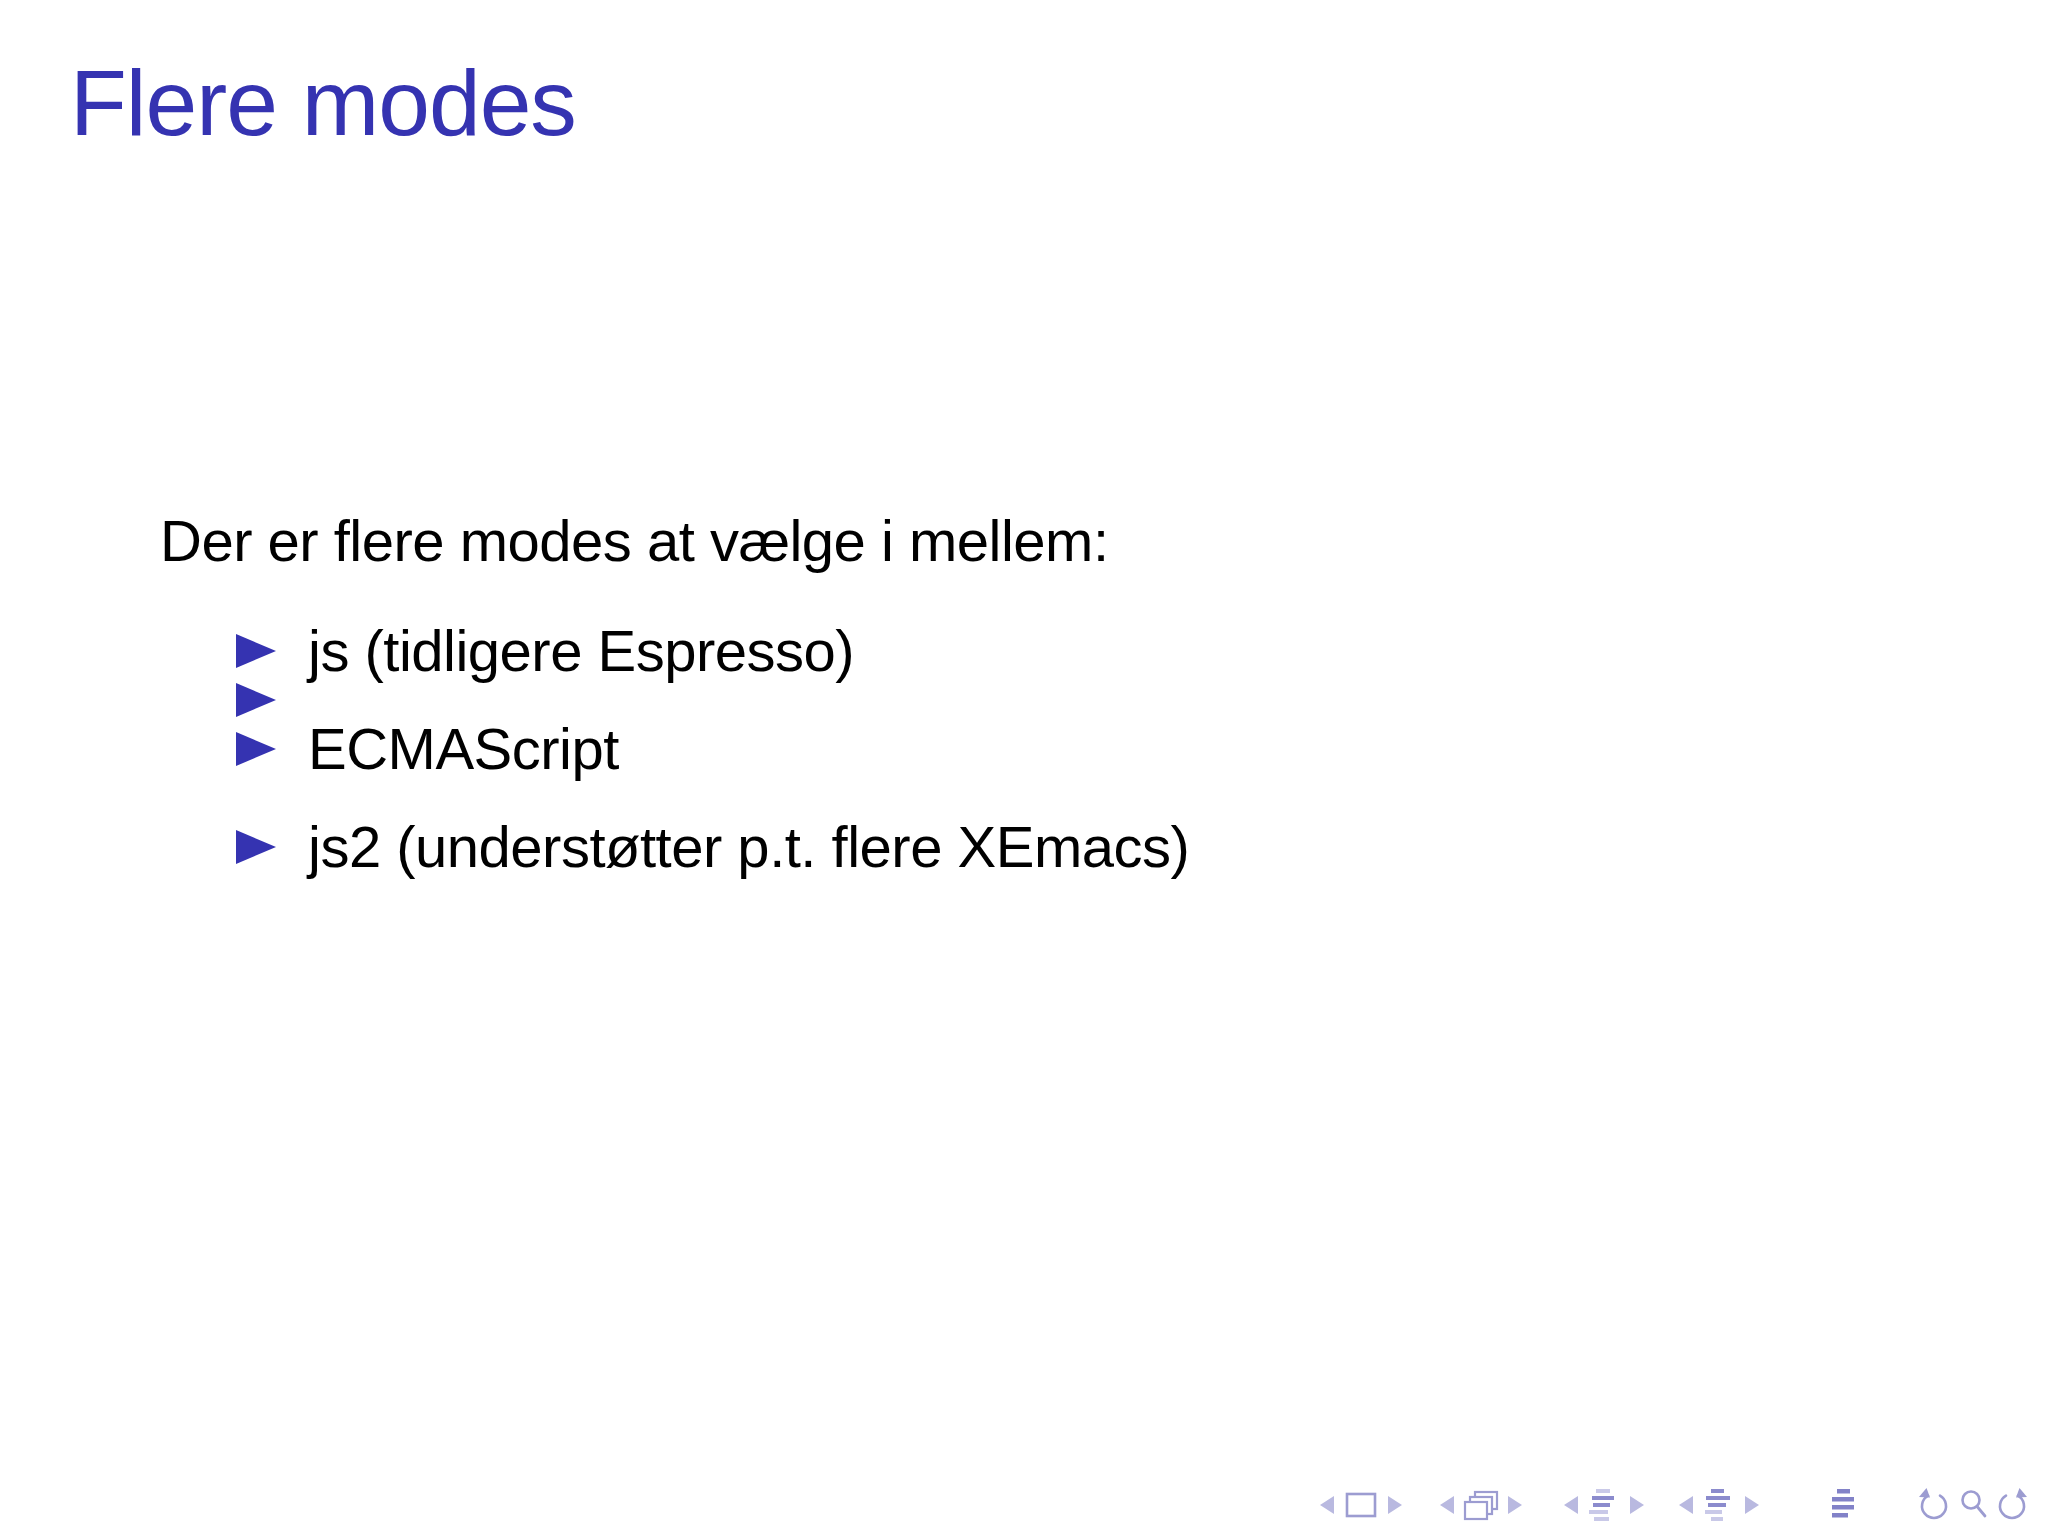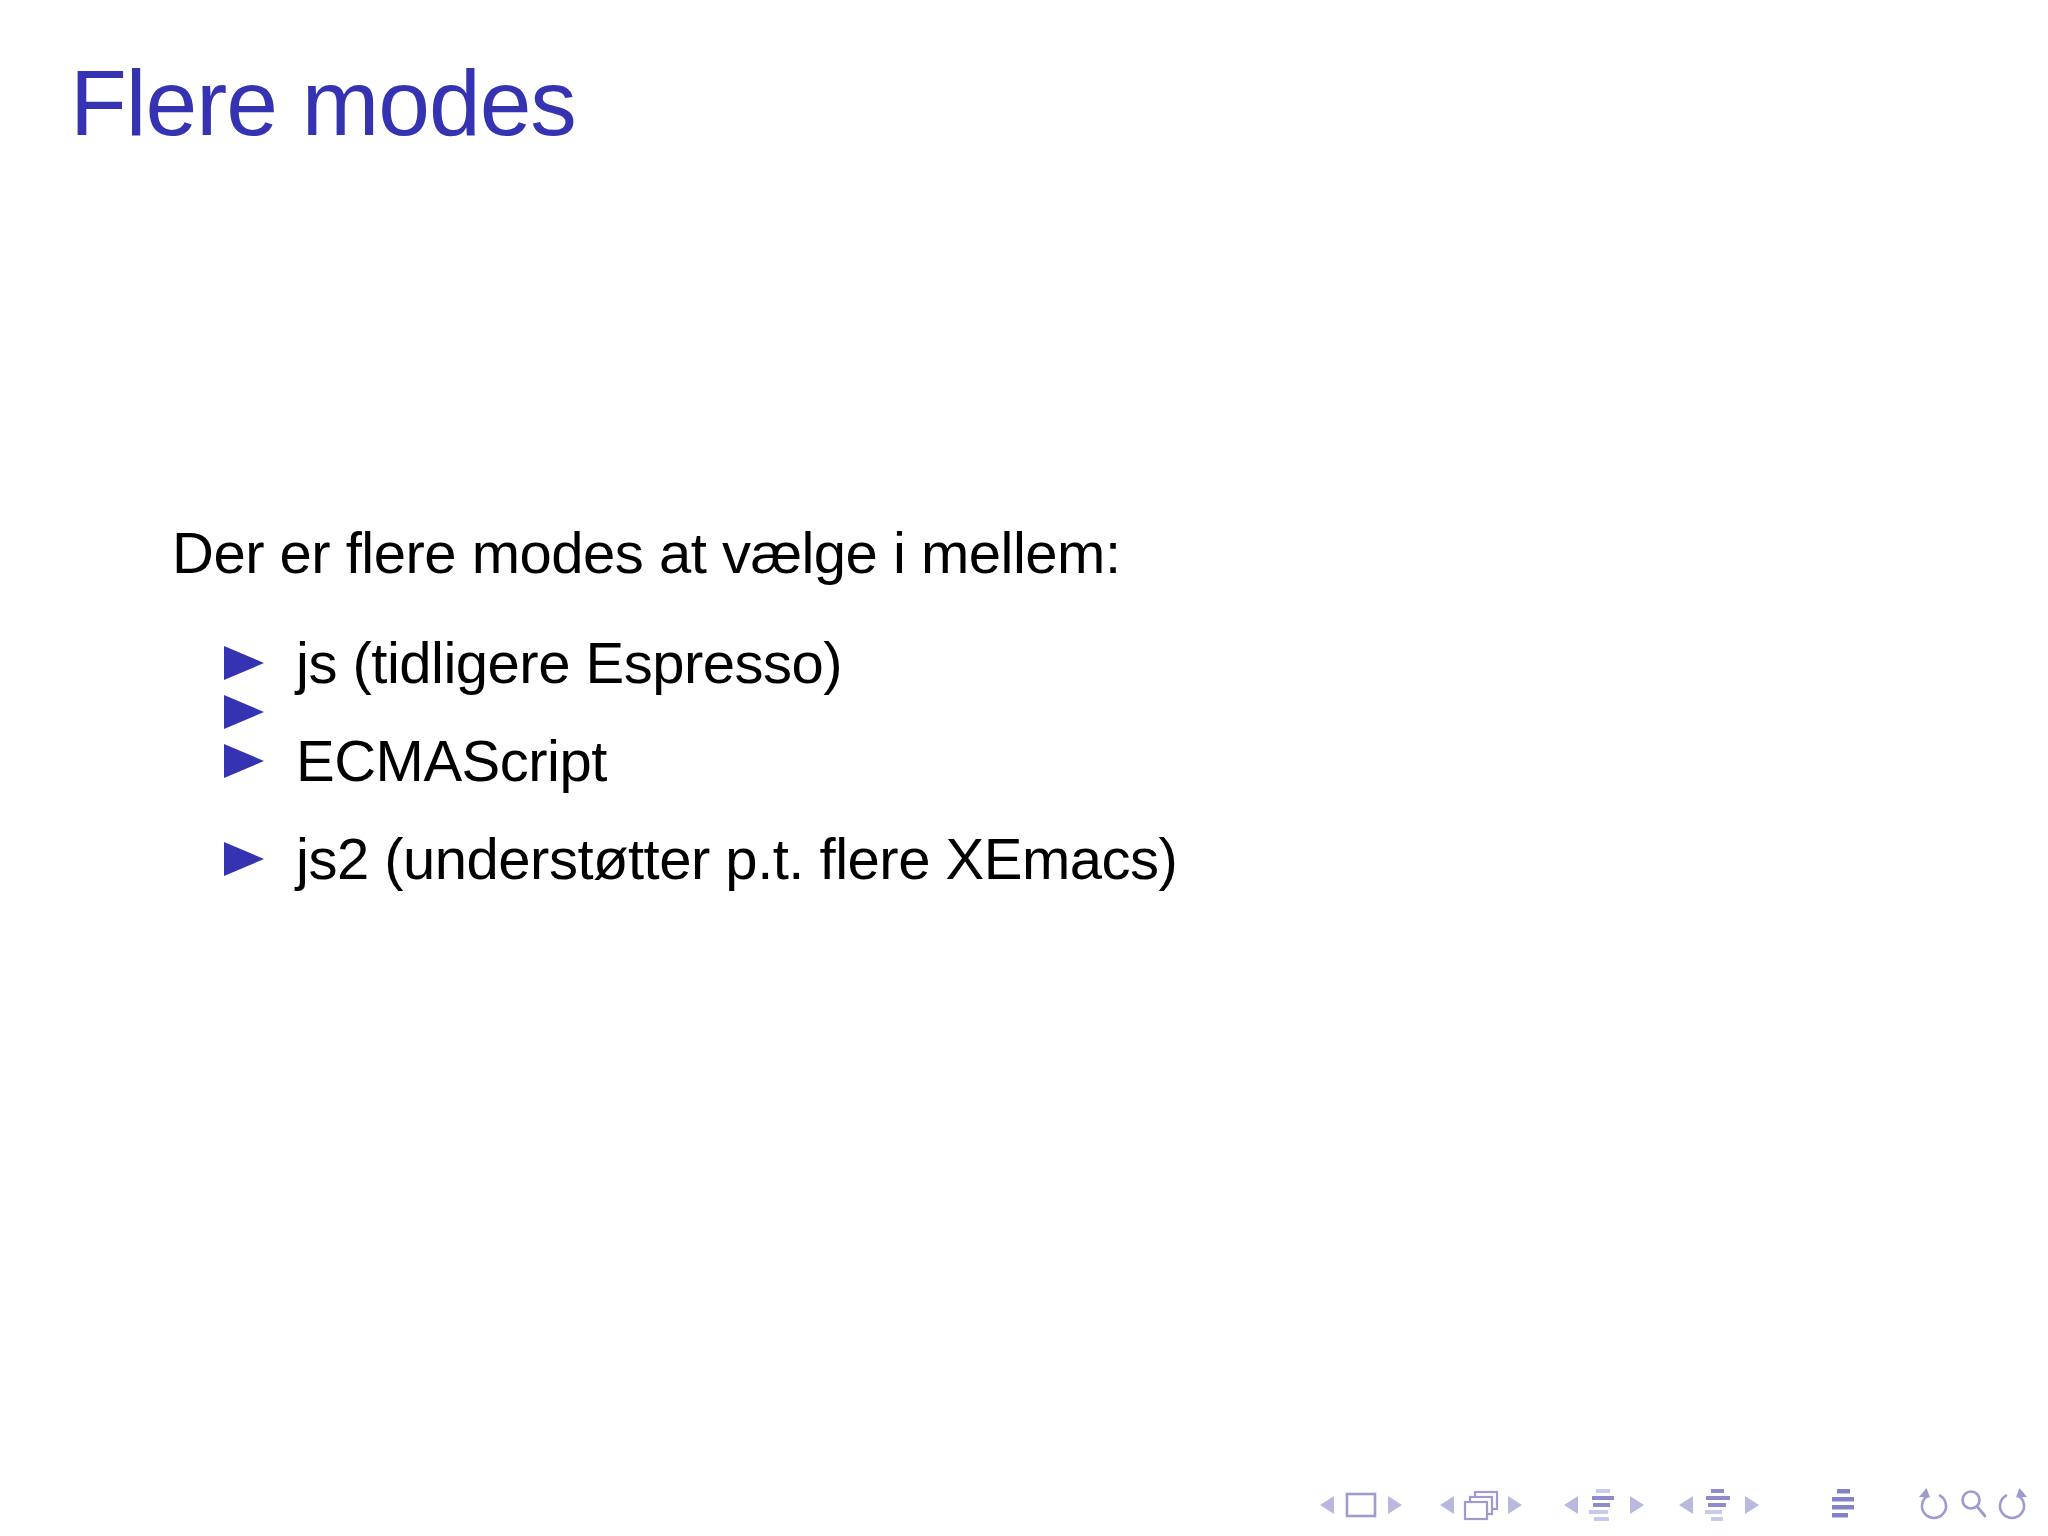--- a/index.html
+++ b/index.html
@@ -22,26 +22,26 @@
   }
 
   .content {
     position: absolute;
     left: 160px; top: 492px;
     color: #000000;
     font-size: 58px;
     letter-spacing: -0.5px;
   }
   .intro {
-    margin: 12px;
+    margin: 0;
     line-height: 98px;
   }
   .bullet-list {
     list-style: none;
-    margin: 0; padding: 0;
+    margin: 12px; padding: 0;
   }
   .bullet-item {
     position: relative;
     padding-left: 136px;
     line-height: 98px;
   }
   .tri {
     position: absolute;
     left: 64px; top: 50%;
     margin-top: -17px;

